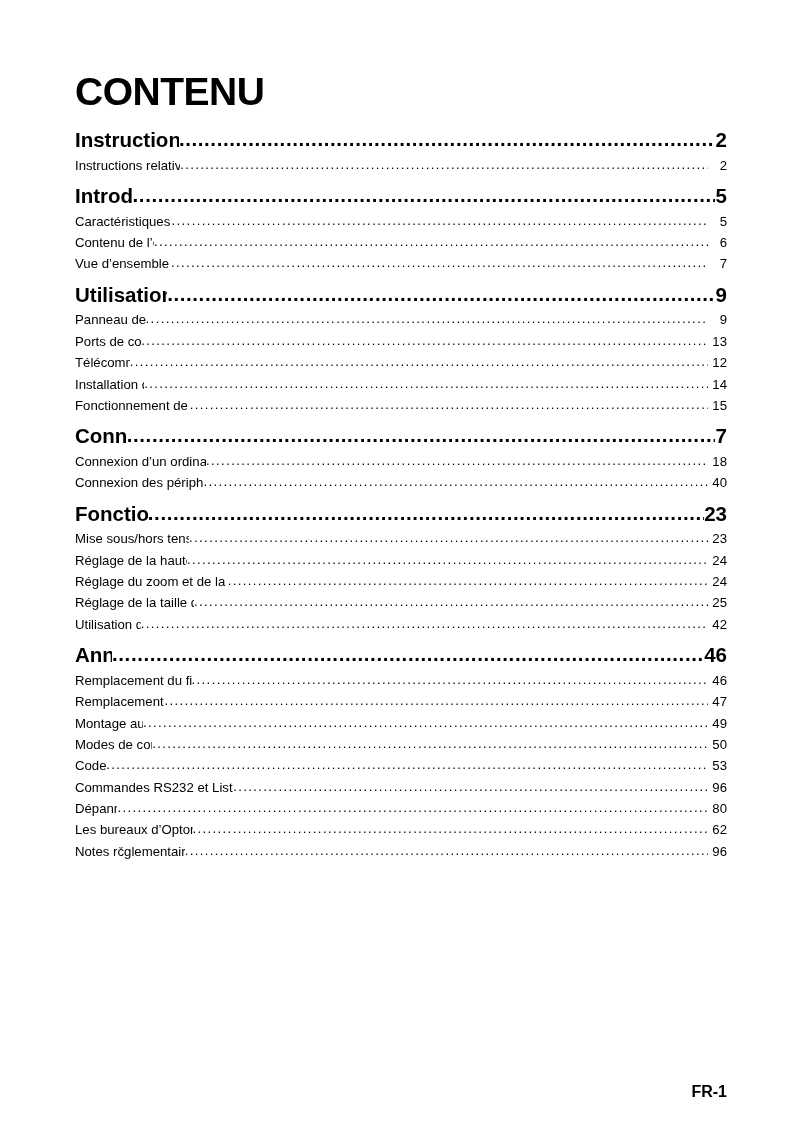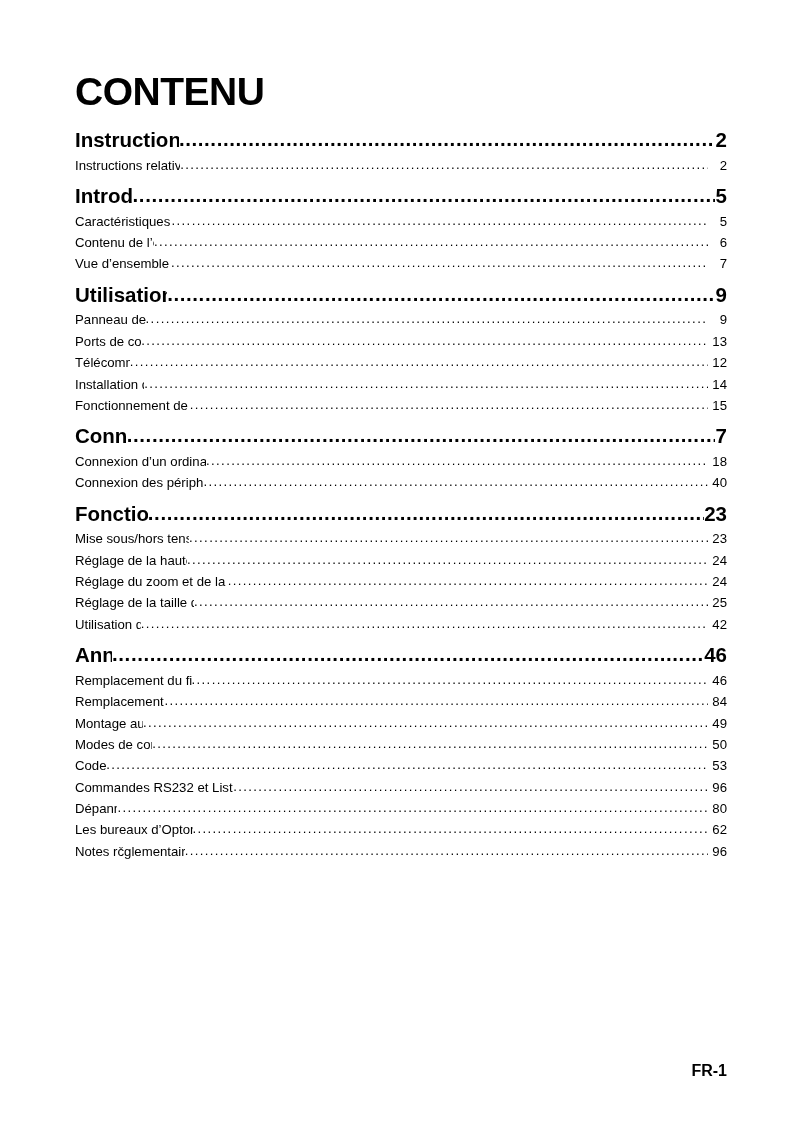--- a/index.html
+++ b/index.html
@@ -101,21 +101,21 @@
   }
   .lvl2 .toc-page {
     min-width: 16px;
     padding-left: 3px;
   }
 
   
   .footer {
     position: absolute;
     right: 75px;
-    bottom: 56px;
+    bottom: 35px;
     font-size: 16px;
     font-weight: bold;
     letter-spacing: 0px;
   }
 </style>
 </head>
 <body>
 
 <div class="page">
 
@@ -235,21 +235,21 @@
           <span class="toc-page">46</span>
         </li>
         <li class="toc-row lvl2">
           <span class="toc-label">Remplacement du filtre anti-poussičre </span>
           <span class="toc-dots" aria-hidden="true">.......................................................................................................................................................................................................</span>
           <span class="toc-page">46</span>
         </li>
         <li class="toc-row lvl2">
           <span class="toc-label">Remplacement de la lampe</span>
           <span class="toc-dots" aria-hidden="true">.......................................................................................................................................................................................................</span>
-          <span class="toc-page">84</span>
+          <span class="toc-page">47</span>
         </li>
         <li class="toc-row lvl2">
           <span class="toc-label">Montage au plafond</span>
           <span class="toc-dots" aria-hidden="true">.......................................................................................................................................................................................................</span>
           <span class="toc-page">49</span>
         </li>
         <li class="toc-row lvl2">
           <span class="toc-label">Modes de compatibilité</span>
           <span class="toc-dots" aria-hidden="true">.......................................................................................................................................................................................................</span>
           <span class="toc-page">50</span>

